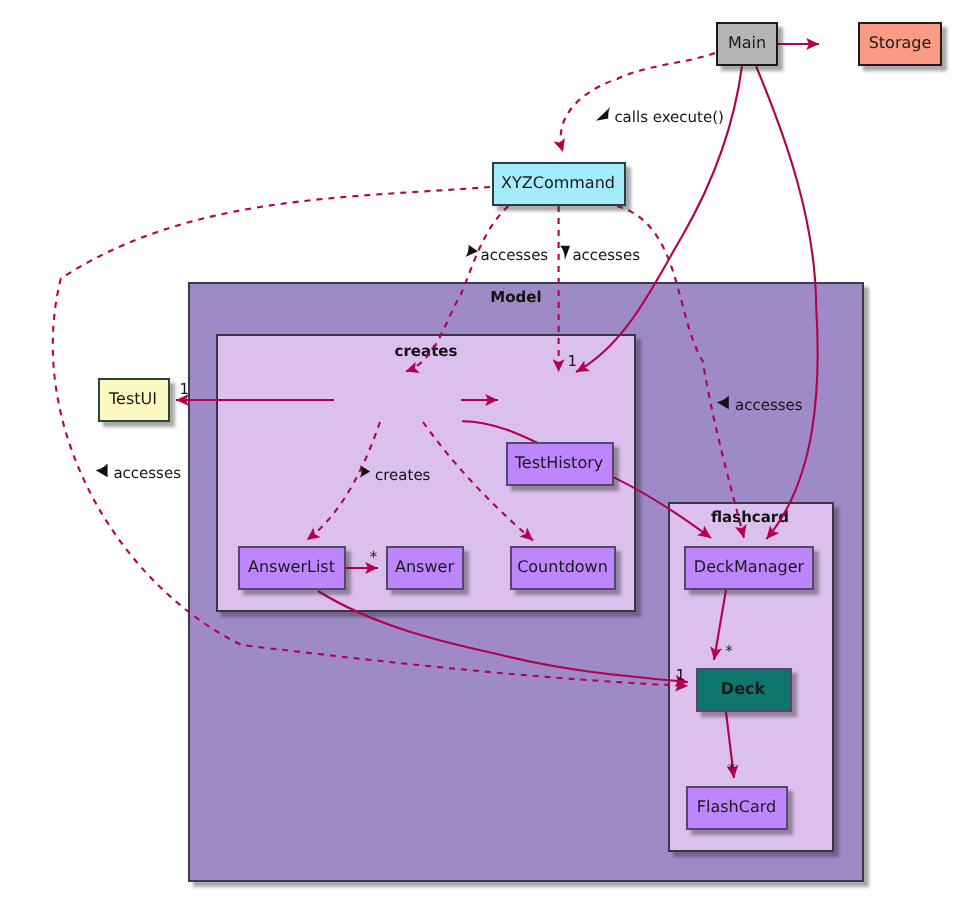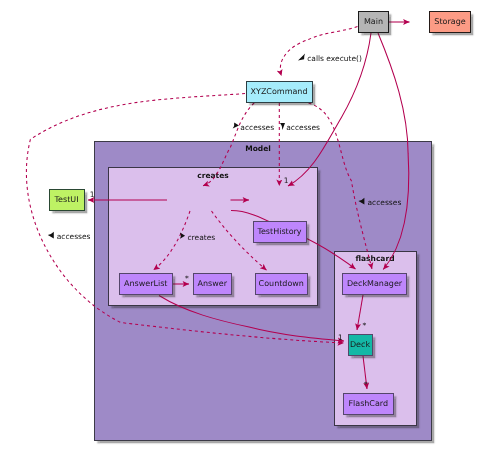--- a/index.html
+++ b/index.html
@@ -88,39 +88,39 @@
 
   <div class="node shadow" style="left:358px;top:11px;width:31px;height:22px;border-color:#1a1a1a;background:#b5b5b5;">
     <span>Main</span>
   </div>
   <div class="node shadow" style="left:429px;top:11px;width:42px;height:22px;border-color:#241a17;background:#fc9b85;">
     <span>Storage</span>
   </div>
   <div class="node shadow" style="left:245.5px;top:80.5px;width:67px;height:22px;border-color:#2c3e43;background:#a5ecfb;">
     <span>XYZCommand</span>
   </div>
-  <div class="node shadow" style="left:48.5px;top:189px;width:36px;height:22px;border-color:#2a4733;background:#bef264;">
+  <div class="node shadow" style="left:48.5px;top:189px;width:36px;height:22px;border-color:#2a4733;background:#fef9c3;">
     <span>TestUI</span>
   </div>
   <div class="node shadow" style="left:252.5px;top:189px;width:54px;height:22px;background:#be86fc;margin-top:32px;">
     <span>TestHistory</span>
   </div>
   <div class="node shadow" style="left:119px;top:273px;width:53.5px;height:22px;background:#be86fc;">
     <span>AnswerList</span>
   </div>
   <div class="node shadow" style="left:192.5px;top:273px;width:39.5px;height:22px;background:#be86fc;">
     <span>Answer</span>
   </div>
   <div class="node shadow" style="left:254.5px;top:273px;width:53.5px;height:22px;background:#be86fc;">
     <span>Countdown</span>
   </div>
   <div class="node shadow" style="left:342px;top:272.5px;width:65px;height:22px;background:#be86fc;">
     <span>DeckManager</span>
   </div>
-  <div class="node shadow" style="left:347.5px;top:334px;width:25px;height:22px;background:#14b8a6;">
+  <div class="node shadow" style="left:347.5px;top:334px;width:48px;height:22px;background:#0f766e;font-weight:bold;">
     <span>Deck</span>
   </div>
   <div class="node shadow" style="left:342.5px;top:393px;width:51.5px;height:22px;background:#be86fc;">
     <span>FlashCard</span>
   </div>
 
   <div class="lbl" style="left:307.2px;top:53.7px;">calls execute()</div>
   <div class="lbl" style="left:240.3px;top:122.5px;">accesses</div>
   <div class="lbl" style="left:286.2px;top:122.5px;">accesses</div>
   <div class="lbl" style="left:56.7px;top:232.4px;">accesses</div>

